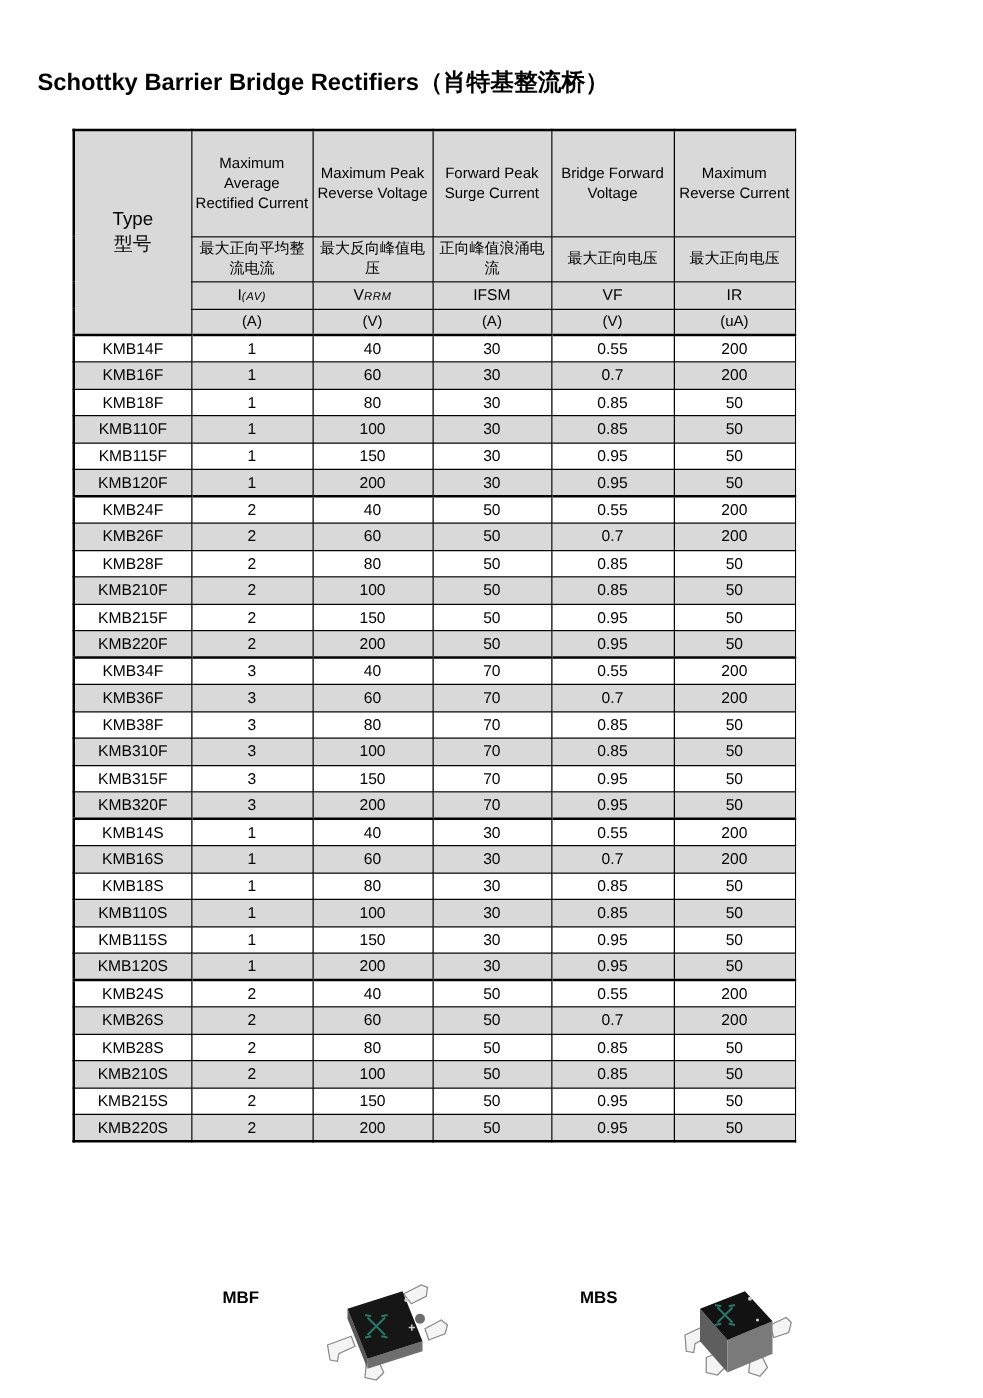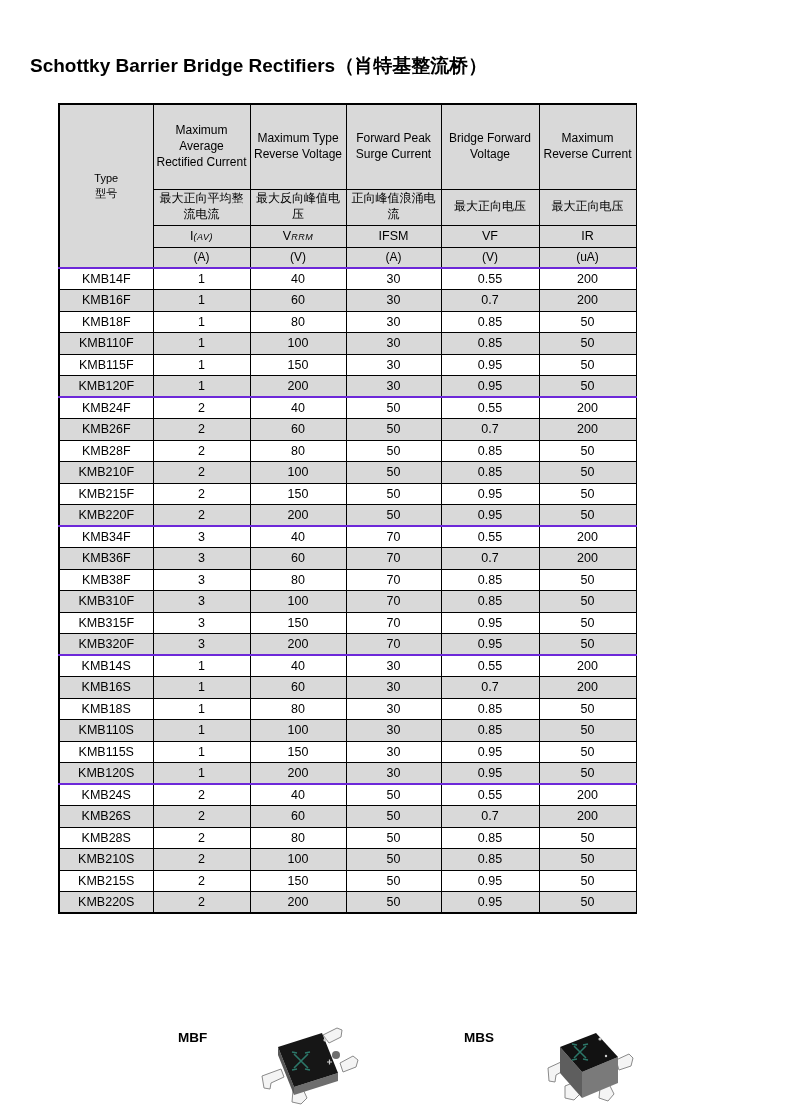--- a/index.html
+++ b/index.html
@@ -19,29 +19,29 @@
   table.spec {
     position:absolute; left:58px; top:103px;
     width:672px; border-collapse:collapse; table-layout:fixed;
     border:2px solid #000;
   }
   table.spec th, table.spec td {
     border:1px solid #000; text-align:center; vertical-align:middle;
     font-weight:normal; padding:0 2px; overflow:hidden;
   }
   thead th { background:#d9d9d9; }
-  th.corner { font-size:11px; line-height:1.35; }
+  th.corner { font-size:15px; line-height:1.35; }
   th.en-head { height:85px; font-size:12px; line-height:1.3; }
   th.cn-head { height:36px; font-size:12px; line-height:1.3; }
   th.sym-head { height:22px; font-size:12.5px; }
   .sym-sub { font-size:9px; letter-spacing:0.5px;font-style:italic; }
   th.unit-head { height:21px; font-size:12px; }
   tbody td { height:21.5px; font-size:12.5px; background:#fff; }
   tbody tr.shade td { background:#d9d9d9; }
-  tbody tr.group-start td { border-top:2px solid #6d28d9; }
+  tbody tr.group-start td { border-top:2px solid #000000; }
   tbody td.pkg { background:#fff; font-size:12.5px; }
 
   .pkg-fig { position:absolute; display:flex; align-items:flex-start; }
   .pkg-fig .pkg-label { font-size:13.5px; font-weight:bold; margin-top:4px; }
   #fig-mbf { left:178px; top:1026px; }
   #fig-mbf svg { margin-left:47px; }
   #fig-mbs { left:464px; top:1026px; }
   #fig-mbs svg { margin-left:38px; }
 </style>
 </head>
@@ -61,21 +61,21 @@
         <col style="width:97px">
       <col style="width:95px">
     </colgroup>
     <thead>
       <tr>
         <th class="corner" rowspan="4">
           <div>Type</div>
           <div>型号</div>
         </th>
         <th class="en-head">Maximum Average Rectified Current</th>
-        <th class="en-head">Maximum Type Reverse Voltage</th>
+        <th class="en-head">Maximum Peak Reverse Voltage</th>
         <th class="en-head">Forward Peak Surge Current</th>
         <th class="en-head">Bridge Forward Voltage</th>
         <th class="en-head">Maximum Reverse Current</th>
         <th class="corner" rowspan="4">
           <div>Forward</div>
           <div>封装</div>
         </th>
       </tr>
       <tr>
         <th class="cn-head">最大正向平均整流电流</th>

